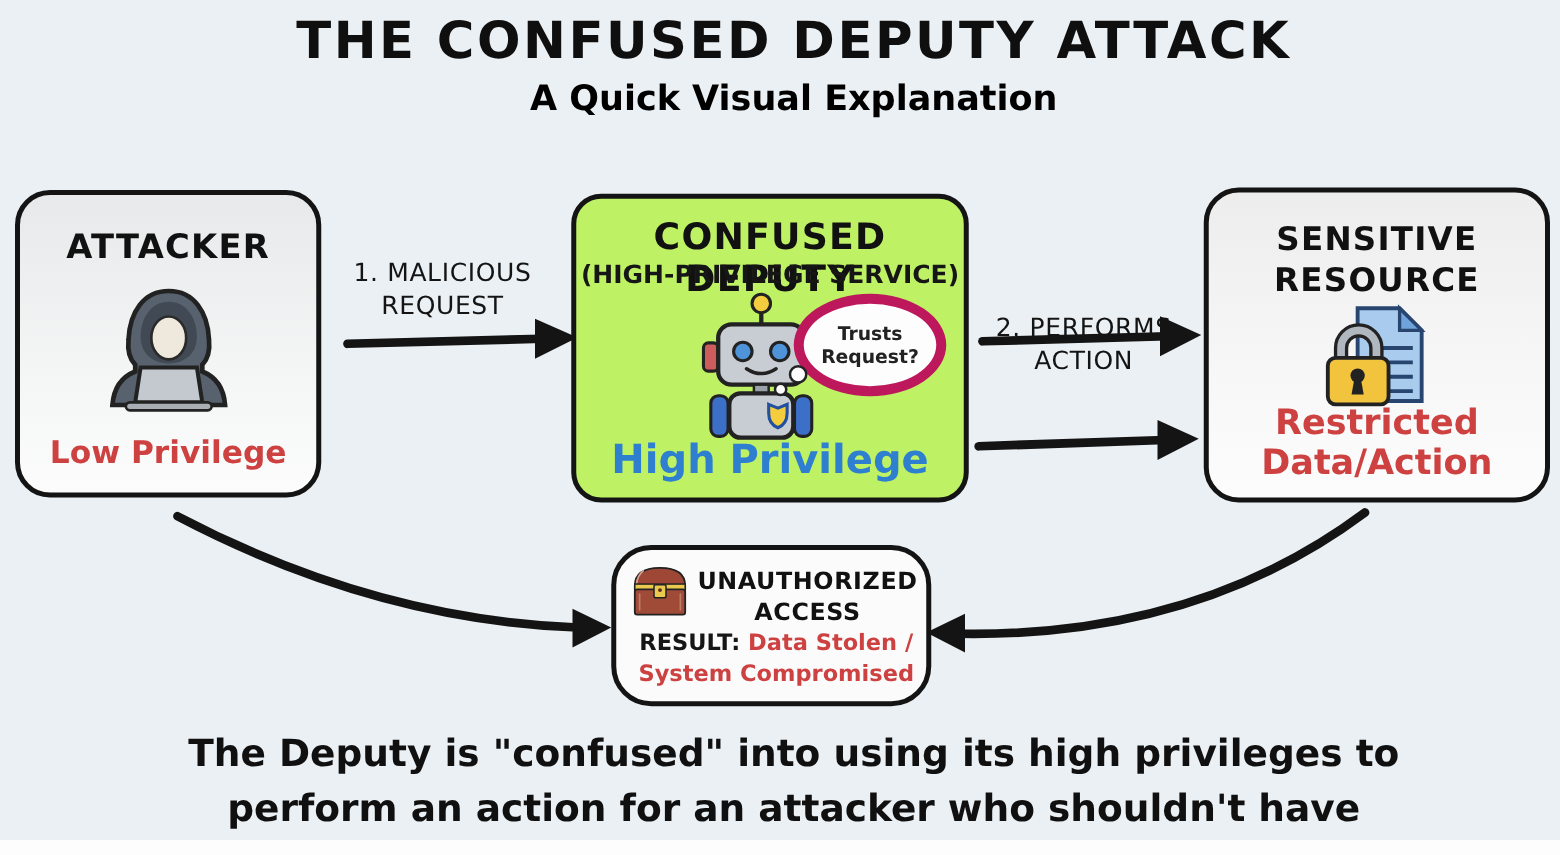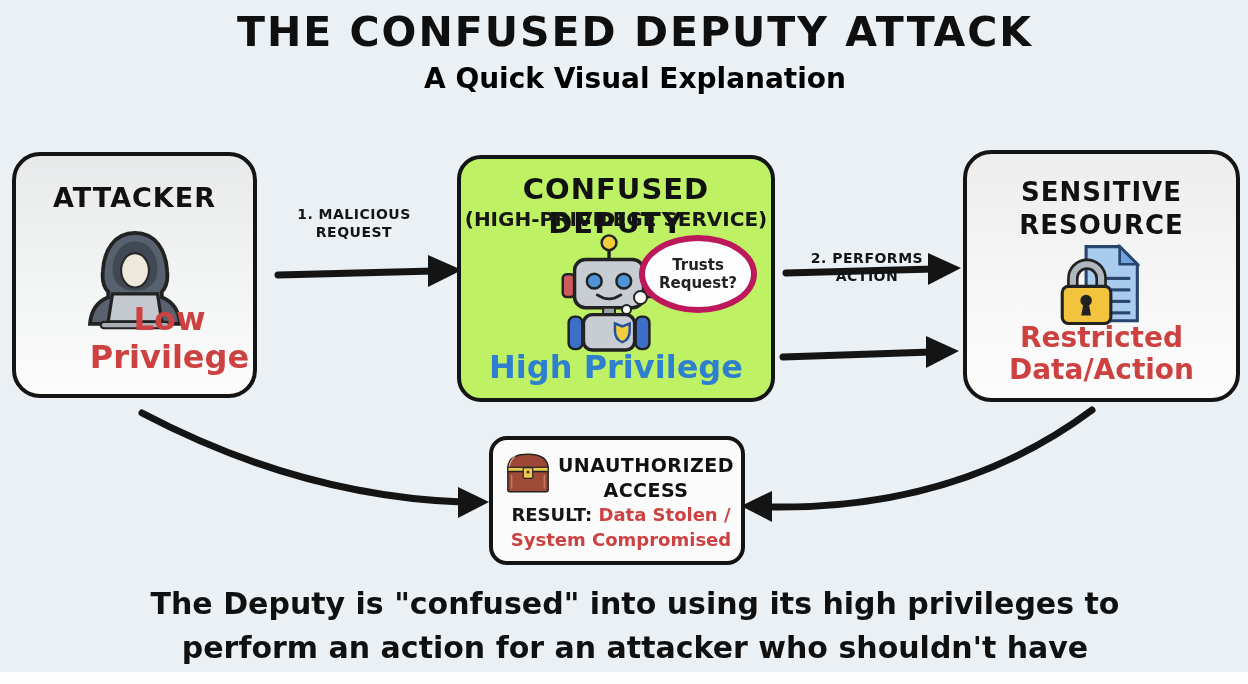--- a/index.html
+++ b/index.html
@@ -24,59 +24,59 @@
   .arrow-layer polygon { fill:#141414; }
 
   .box { position:absolute; box-sizing:border-box; border:4.5px solid #141414; border-radius:28px; }
   .box-title { position:absolute; left:0; width:100%; text-align:center; font-weight:bold; color:#111; }
 
   #attacker-box { left:12px; top:152px; width:245px; height:246px;
     background:linear-gradient(180deg,#e8e9ea 0%,#f6f7f7 70%,#fcfcfc 100%); }
   #attacker-box .box-title { top:26px; font-size:27px; letter-spacing:1px; }
   #attacker-box .icon-wrap { position:absolute; top:68px; left:50%; transform:translateX(-50%); width:118px; height:112px; }
   #attacker-box .privilege { position:absolute; bottom:18px; left:0; width:100%; text-align:center;
-    font-size:32px; font-weight:bold;margin-left:35px; }
+    font-size:25px; font-weight:bold; }
 
   #deputy-box { left:457px; top:155px; width:318px; height:247px; background:#bef264; border-radius:24px; }
   #deputy-box .box-title { top:13px; font-size:29px; letter-spacing:1px; }
   #deputy-box .box-subtitle { position:absolute; top:48px; left:0; width:100%; text-align:center;
     font-size:20px; font-weight:bold; }
   #deputy-box .icon-wrap { position:absolute; top:72px; left:86px; width:128px; height:122px; }
   #deputy-box .privilege { position:absolute; bottom:12px; left:0; width:100%; text-align:center;
     font-size:32px; font-weight:bold;margin-top:35px; }
   .thought-bubble {
     position:absolute; top:76px; right:14px; width:106px; height:66px;
-    background:#fdfdfd; border:6px solid #be185d; border-radius:50%;
+    background:#fdfdfd; border:8px solid #be185d; border-radius:50%;
     display:flex; align-items:center; justify-content:center; text-align:center;
     font-size:15px; font-weight:bold; line-height:1.2; color:#222;
   }
   .thought-bubble::before {
     content:""; position:absolute; left:-12px; bottom:2px; width:11px; height:11px;
     background:#fdfdfd; border:2.5px solid #222; border-radius:50%;
   }
   .thought-bubble::after {
     content:""; position:absolute; left:-24px; bottom:-8px; width:7px; height:7px;
     background:#fdfdfd; border:2.5px solid #222; border-radius:50%;
   }
 
   #resource-box { left:963px; top:150px; width:277px; height:252px;
     background:linear-gradient(180deg,#ededee 0%,#f8f8f8 65%,#fcfcfc 100%); }
   #resource-box .box-title { top:22px; font-size:26px; letter-spacing:1px; line-height:1.25; }
   #resource-box .icon-wrap { position:absolute; top:82px; left:50%; transform:translateX(-50%); width:112px; height:106px; }
   #resource-box .privilege { position:absolute; bottom:12px; left:0; width:100%; text-align:center;
     font-size:28px; font-weight:bold; line-height:1.15; }
 
   #result-box { left:489px; top:436px; width:256px; height:129px; background:#fbfbfb;
-    border-radius:18px; border-width:4px; }
+    border-radius:32px; border-width:4px; }
   #result-box .icon-wrap { position:absolute; top:10px; left:11px; width:48px; height:46px; }
   #result-box .box-title { top:13px; left:58px; width:190px; font-size:19px; line-height:1.3; letter-spacing:0.5px; }
   #result-box .result-line { position:absolute; bottom:9px; left:8px; width:240px; text-align:center;
     font-size:18px; font-weight:bold; line-height:1.35; }
 
-  .arrow-label { position:absolute; text-align:center; font-weight:bold; font-size:14px;
+  .arrow-label { position:absolute; text-align:center; font-weight:normal; font-size:20px;
     line-height:1.3; letter-spacing:0.5px; color:#141414; }
   #label-step1 { left:260px; top:205px; width:188px; }
   #label-step2 { left:778px; top:205px; width:178px;margin-top:44px; }
   #label-step3 { left:768px; top:372px; width:200px; }
 
   .caption { position:absolute; top:582px; left:0; width:100%; text-align:center; }
   .caption .inner { display:inline-block; max-width:990px; font-size:30px; font-weight:600;
     line-height:1.45; color:#101010; }
 </style>
 </head>

